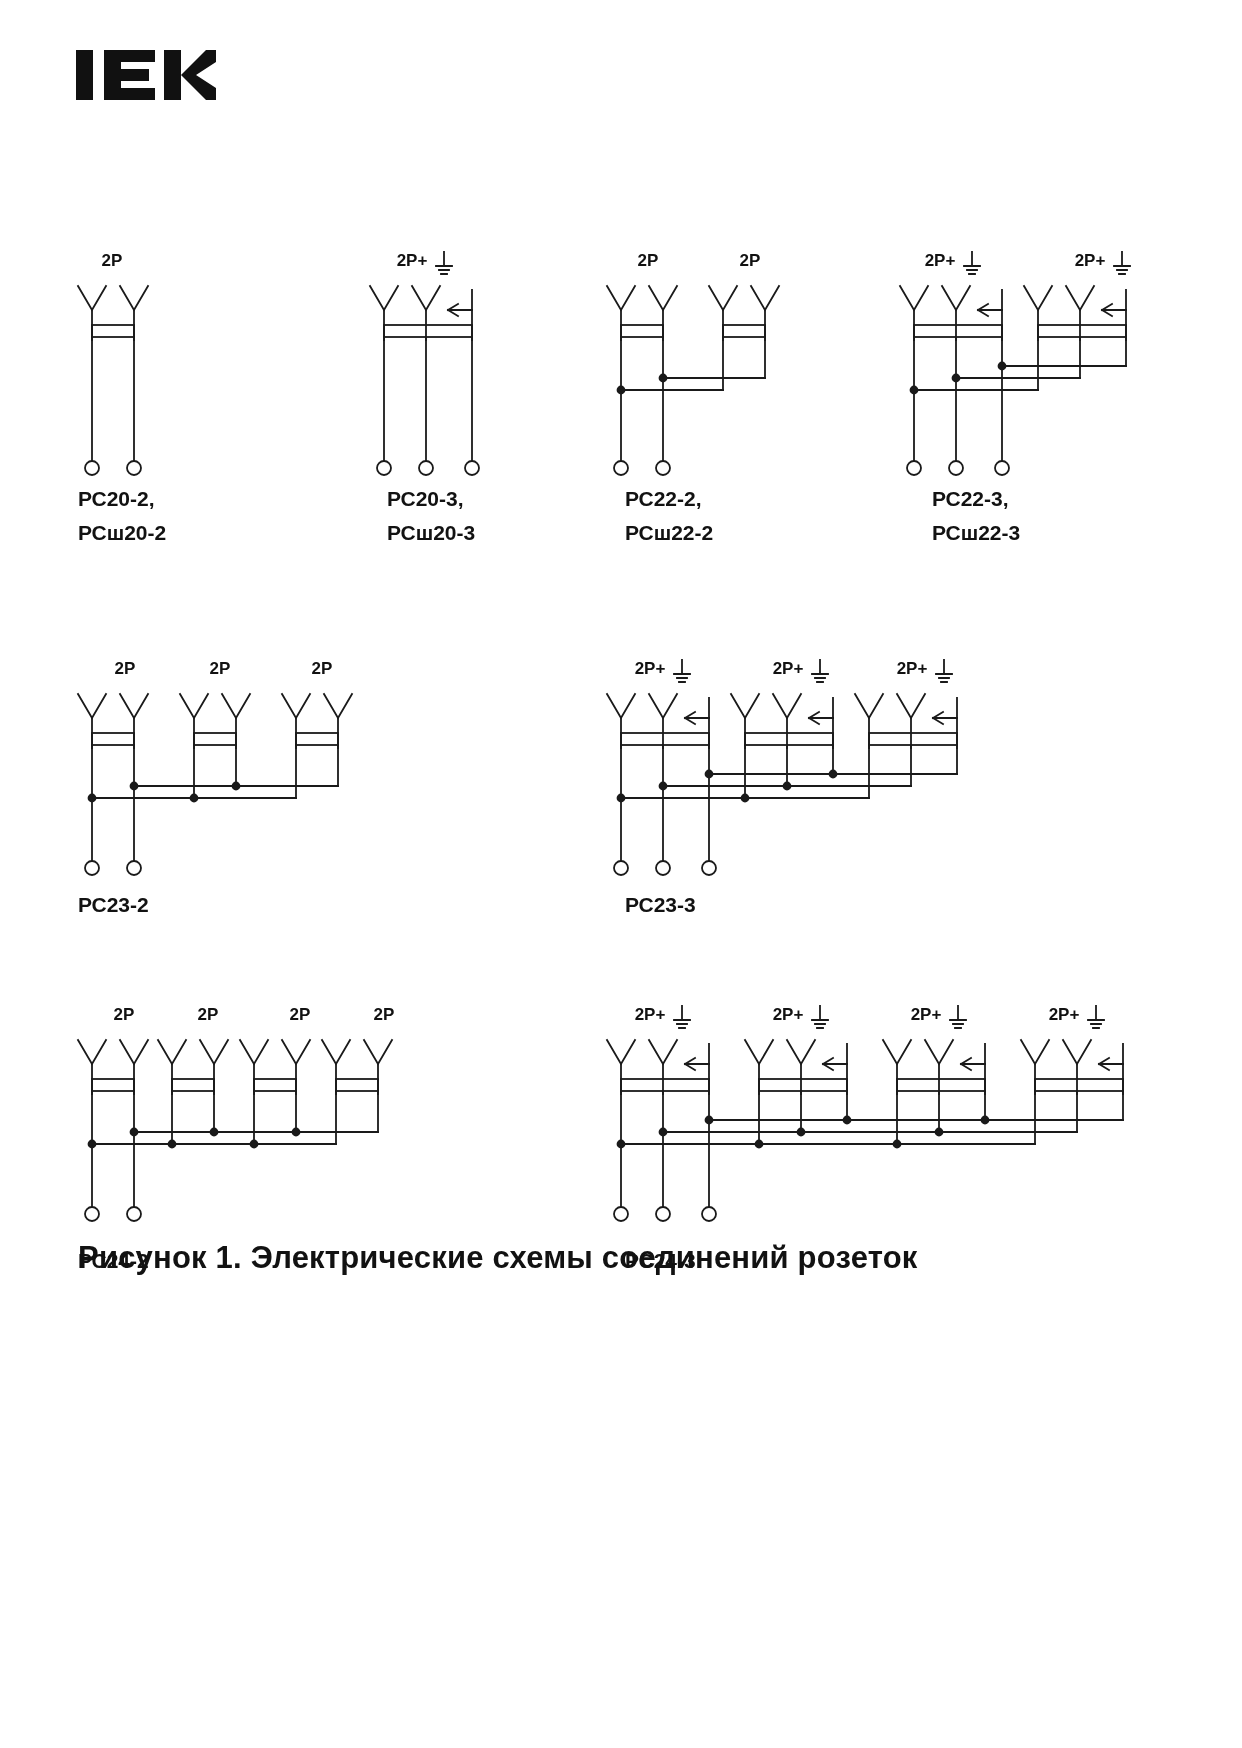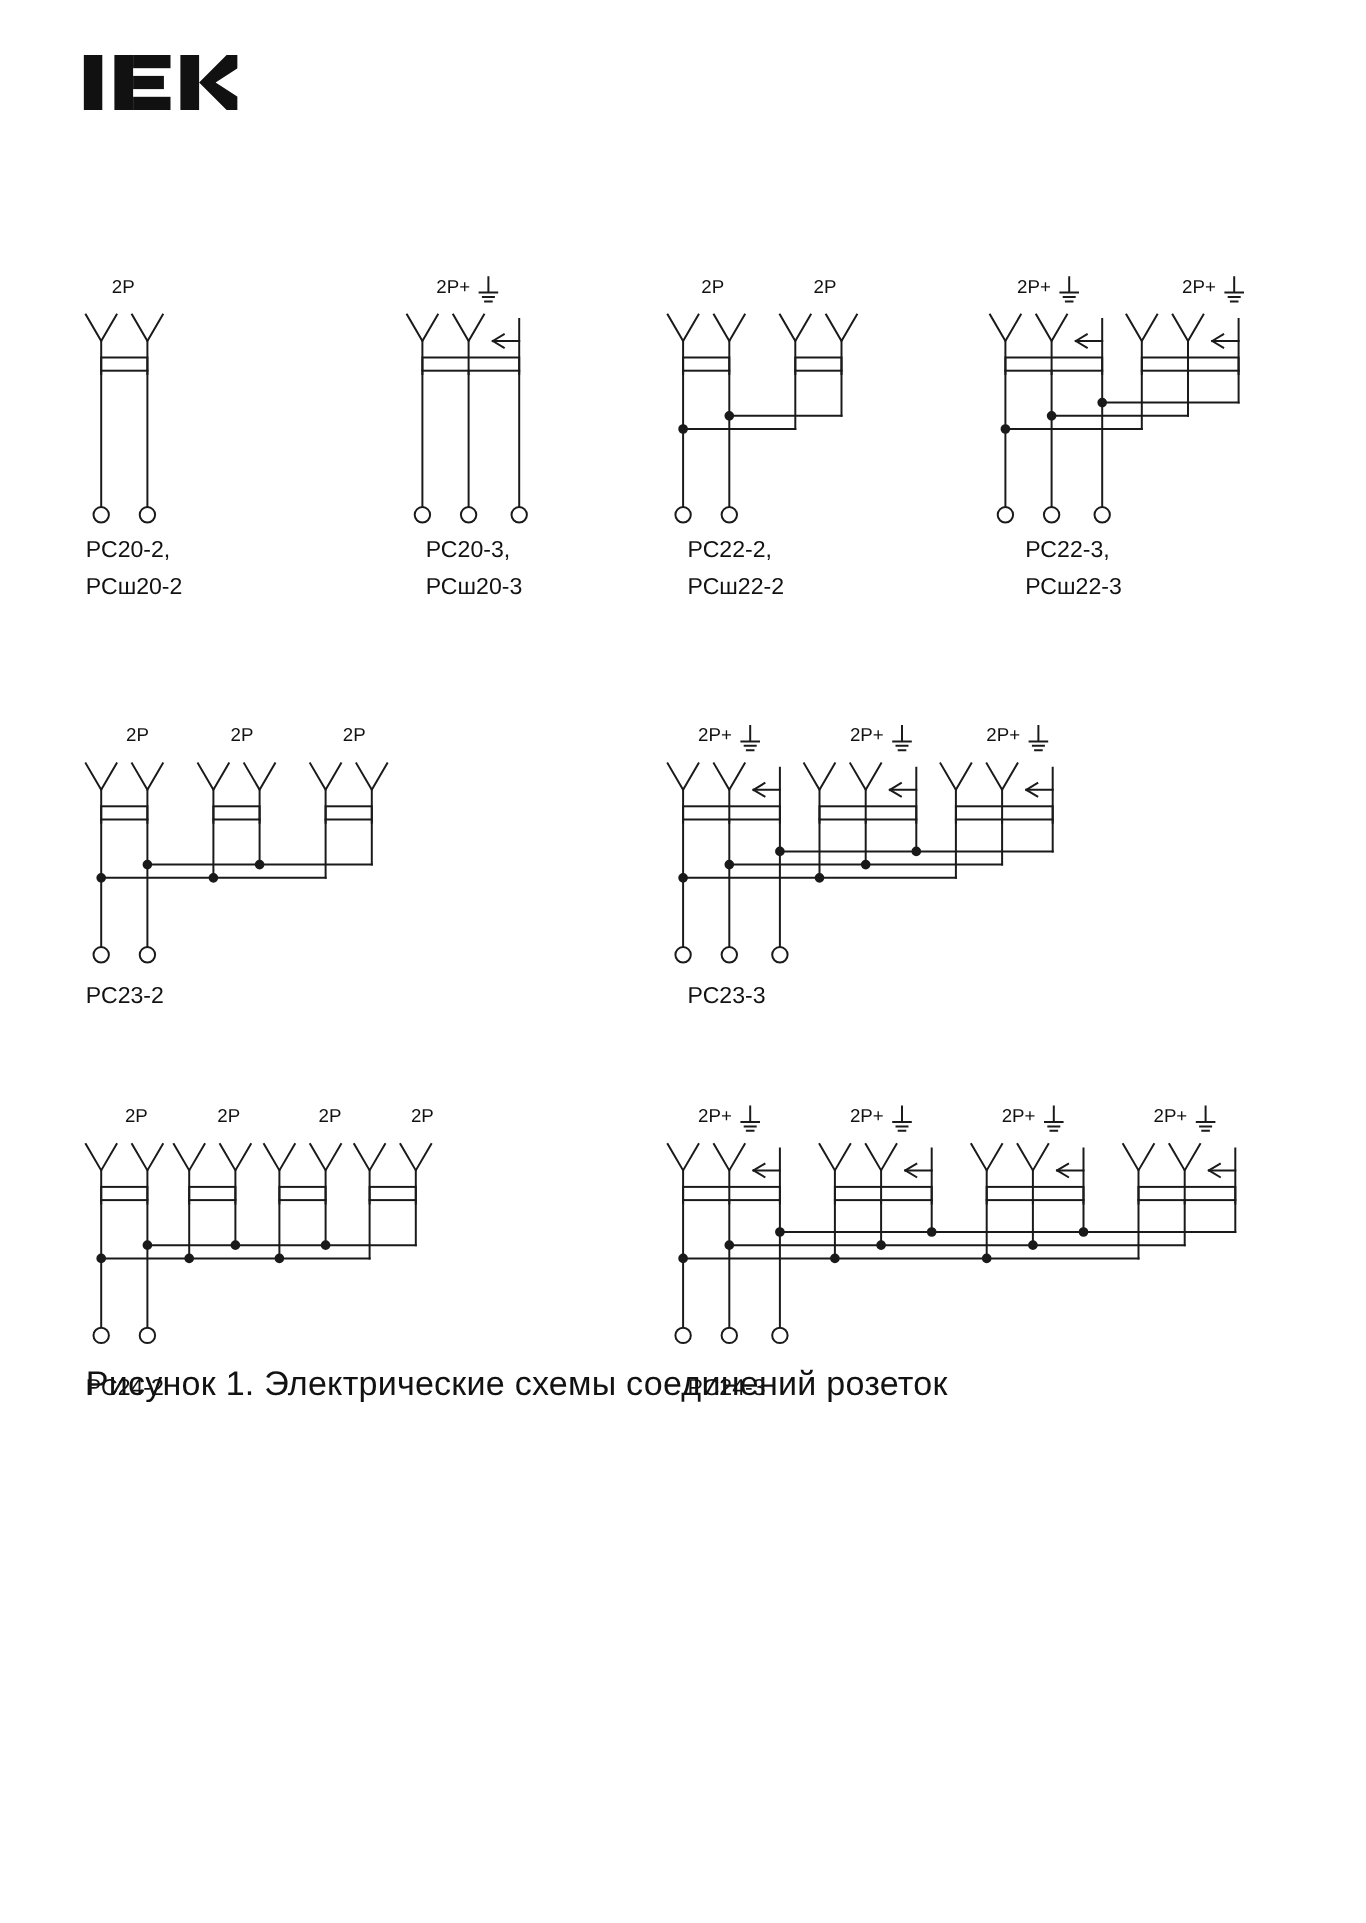--- a/index.html
+++ b/index.html
@@ -11,20 +11,21 @@
     width: 1242px;
     height: 1748px;
     position: relative;
     font-family: "Liberation Sans", sans-serif;
     color: #1a1a1a;
     overflow: hidden;
   }
   .page {
     position: absolute;
     inset: 0;
+    font-weight: bold;
   }
   
   .logo {
     position: absolute;
     left: 76px;
     top: 44px;
     width: 140px;
     height: 62px;
   }
   

